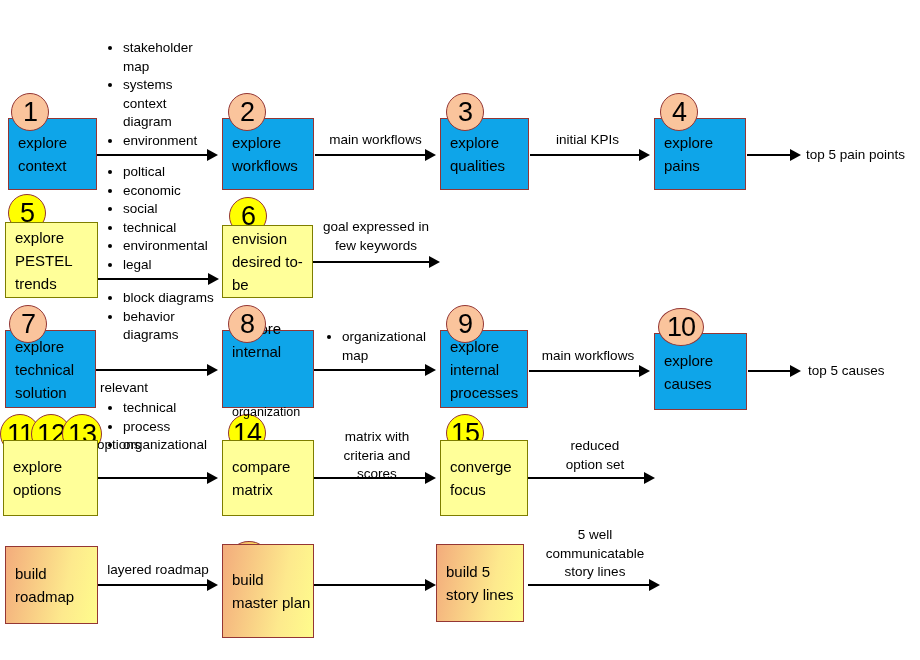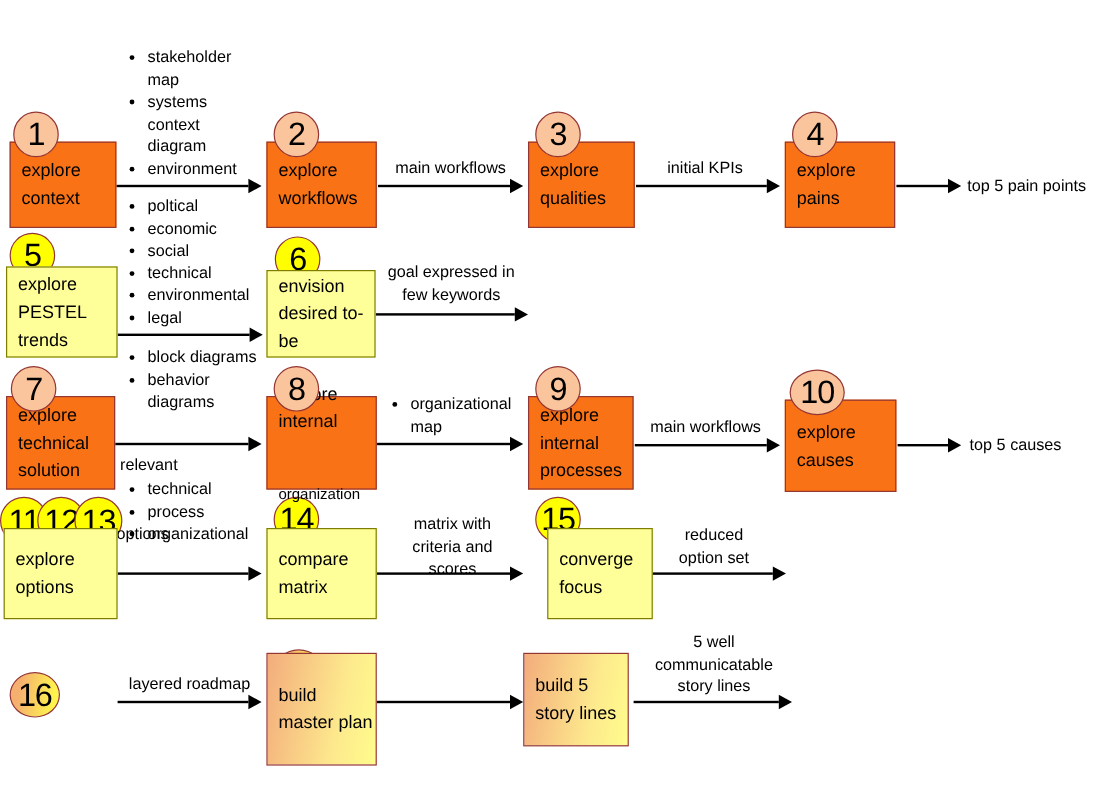--- a/index.html
+++ b/index.html
@@ -2,21 +2,21 @@
 <html><head>
 <meta charset="utf-8">
 <style>
   html,body{margin:0;padding:0;background:#fff;}
   .canvas{position:relative;width:920px;height:660px;background:#fff;overflow:hidden;
           font-family:"Liberation Sans","DejaVu Sans",sans-serif;color:#000;}
   
   .box{position:absolute;z-index:2;display:flex;flex-direction:column;justify-content:center;
        padding-left:9px;padding-right:2px;box-sizing:border-box;
        font-size:15px;line-height:23px;}
-  .salmon{background:#f97316;border:1.6px solid #943634;}
+  .salmon{background:#0ea5e9;border:1.6px solid #943634;}
   .yellow{background:#FFFF99;border:1.6px solid #7E7D00;}
   .grad{background:linear-gradient(100deg,#F3AC7C 0%,#FDE98D 65%,#FFFC8C 100%);border:1.6px solid #943634;}
   .sub{font-size:12.5px;line-height:18px;margin-top:40px;}
   
   .badge{position:absolute;width:36px;height:36px;border-radius:50%;
          display:flex;align-items:center;justify-content:center;
          font-size:27px;letter-spacing:-1px;}
   .bs{background:#FAC49C;border:1.6px solid #943634;z-index:3;}
   .by{background:#FFFF00;border:1.6px solid #943634;z-index:1;}
   .bg2{background:linear-gradient(100deg,#F5B070 20%,#FFF34D 85%);border:1.6px solid #943634;z-index:1;margin-top:40px;}
@@ -143,31 +143,34 @@
   <div class="box yellow" style="left:3px;top:440px;width:95px;height:76px">
     <span>explore options</span>
   </div>
 
   <div class="badge by" style="left:228px;top:414px">14</div>
   <div class="box yellow" style="left:222px;top:440px;width:92px;height:76px">
     <span>compare matrix</span>
   </div>
 
   <div class="badge by" style="left:446px;top:414px">15</div>
-  <div class="box yellow" style="left:456px;top:440px;width:88px;height:76px">
+  <div class="box yellow" style="left:440px;top:440px;width:88px;height:76px">
     <span>converge focus</span>
   </div>
 
   <div class="arrow" style="left:98px;top:477px;width:109px"></div>
   <div class="arrow" style="left:314px;top:477px;width:111px"></div>
   <div class="albl" style="left:333px;top:428px;width:88px">matrix with criteria and scores</div>
   <div class="arrow" style="left:528px;top:477px;width:116px"></div>
   <div class="albl" style="left:556px;top:437px;width:78px">reduced option set</div>
 
   <div class="badge bg2" style="left:8px;top:520px;width:40px">16</div>
+  <div class="box grad" style="left:5px;top:546px;width:93px;height:78px">
+    <span>build roadmap</span>
+  </div>
 
   <div class="badge bg2" style="left:228px;top:501px;width:40px">17</div>
   <div class="box grad" style="left:222px;top:544px;width:92px;height:94px">
     <span>build master plan</span>
   </div>
 
   <div class="badge bg2" style="left:446px;top:518px;width:40px">18</div>
   <div class="box grad" style="left:436px;top:544px;width:88px;height:78px">
     <span>build 5 story lines</span>
   </div>

